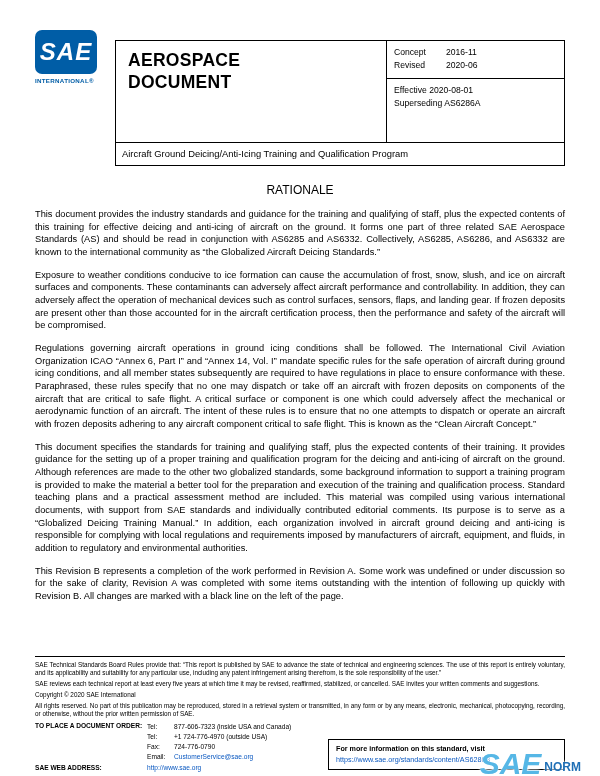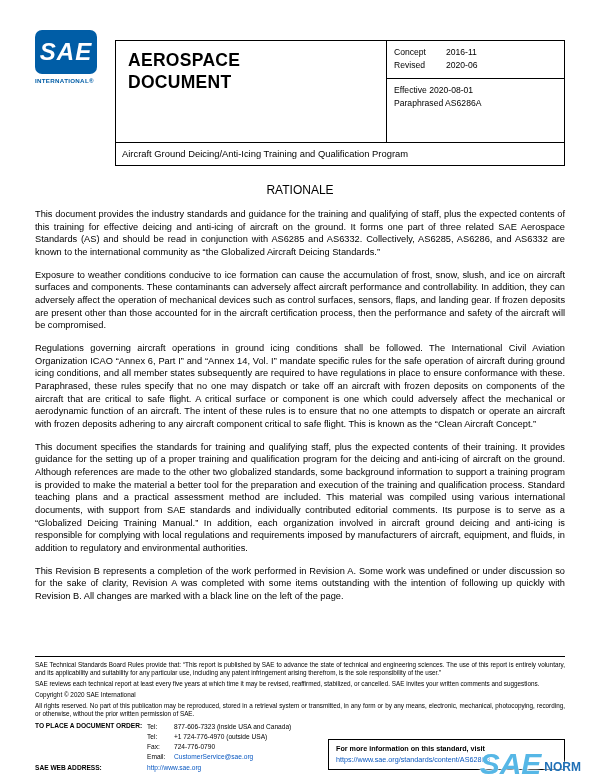--- a/index.html
+++ b/index.html
@@ -72,21 +72,21 @@
               <span class="k">Concept</span>
               <span class="v">2016-11</span>
             </div>
             <div class="kv">
               <span class="k">Revised</span>
               <span class="v">2020-06</span>
             </div>
           </div>
           <div class="meta-row3">
             <div>Effective 2020-08-01</div>
-            <div>Paraphrased AS6286A</div>
+            <div>Superseding AS6286A</div>
           </div>
         </div>
       </div>
       <div class="doc-title-bar">Aircraft Ground Deicing/Anti-Icing Training and Qualification Program</div>
     </div>
   </div>
 
   <div class="rationale-heading">RATIONALE</div>
   <p class="para">This document provides the industry standards and guidance for the training and qualifying of staff, plus the expected contents of this training for effective deicing and anti-icing of aircraft on the ground. It forms one part of three related SAE Aerospace Standards (AS) and should be read in conjunction with AS6285 and AS6332. Collectively, AS6285, AS6286, and AS6332 are known to the international community as “the Globalized Aircraft Deicing Standards.”</p>
   <p class="para">Exposure to weather conditions conducive to ice formation can cause the accumulation of frost, snow, slush, and ice on aircraft surfaces and components. These contaminants can adversely affect aircraft performance and controllability. In addition, they can adversely affect the operation of mechanical devices such as control surfaces, sensors, flaps, and landing gear. If frozen deposits are present other than those accounted for in the aircraft certification process, then the performance and safety of the aircraft will be compromised.</p>

